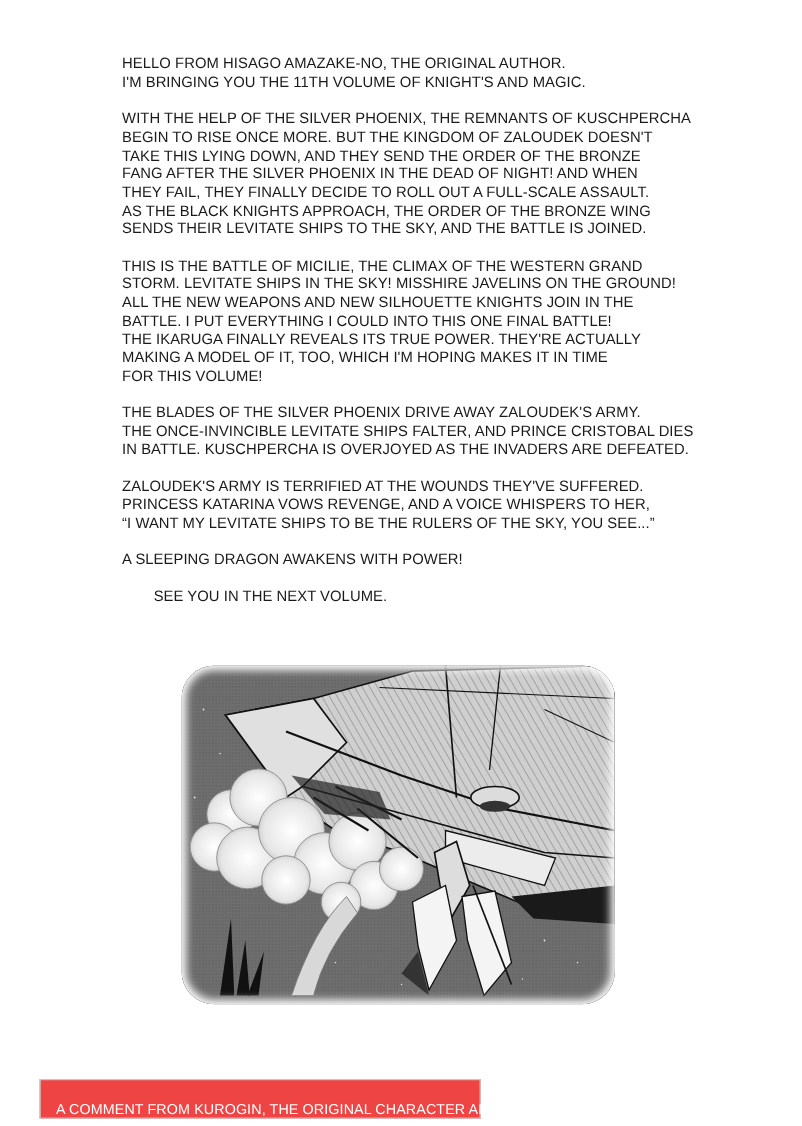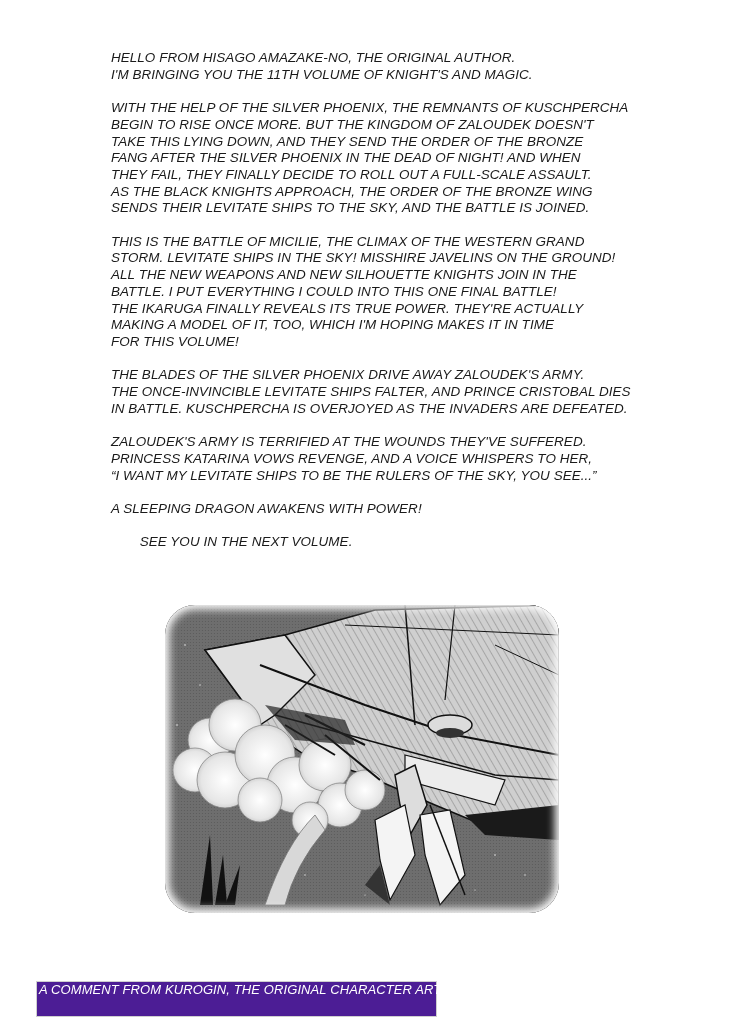--- a/index.html
+++ b/index.html
@@ -12,21 +12,20 @@
     height: 1024px;
     position: relative;
     overflow: hidden;
     font-family: "Liberation Sans", "DejaVu Sans", sans-serif;
     color: #1a1a1a;
   }
   .page {
     position: absolute;
     inset: 0;
     background: #fff;
-    font-style: italic;
   }
   .afterword {
     position: absolute;
     left: 111px;
     top: 50px;
     width: 510px;
     font-size: 13.6px;
     line-height: 16.7px;
     letter-spacing: 0.05px;
     text-transform: uppercase;
@@ -70,26 +69,26 @@
     pointer-events: none;
   }
 
   
   .banner {
     position: absolute;
     left: 36px;
     top: 981px;
     width: 401px;
     height: 36px;
-    background: #4c1d95;
+    background: #ef4444;
     color: #ffffff;
     display: flex;
-    align-items: flex-start;
+    align-items: flex-end;
     box-sizing: border-box;
-    padding-left: 2px;
+    padding-left: 14px;
     font-size: 13px;
     letter-spacing: 0.1px;
     text-transform: uppercase;
     white-space: nowrap;
     border: 1px solid #cfcfcf;
   }
 </style>
 </head>
 <body>
 

